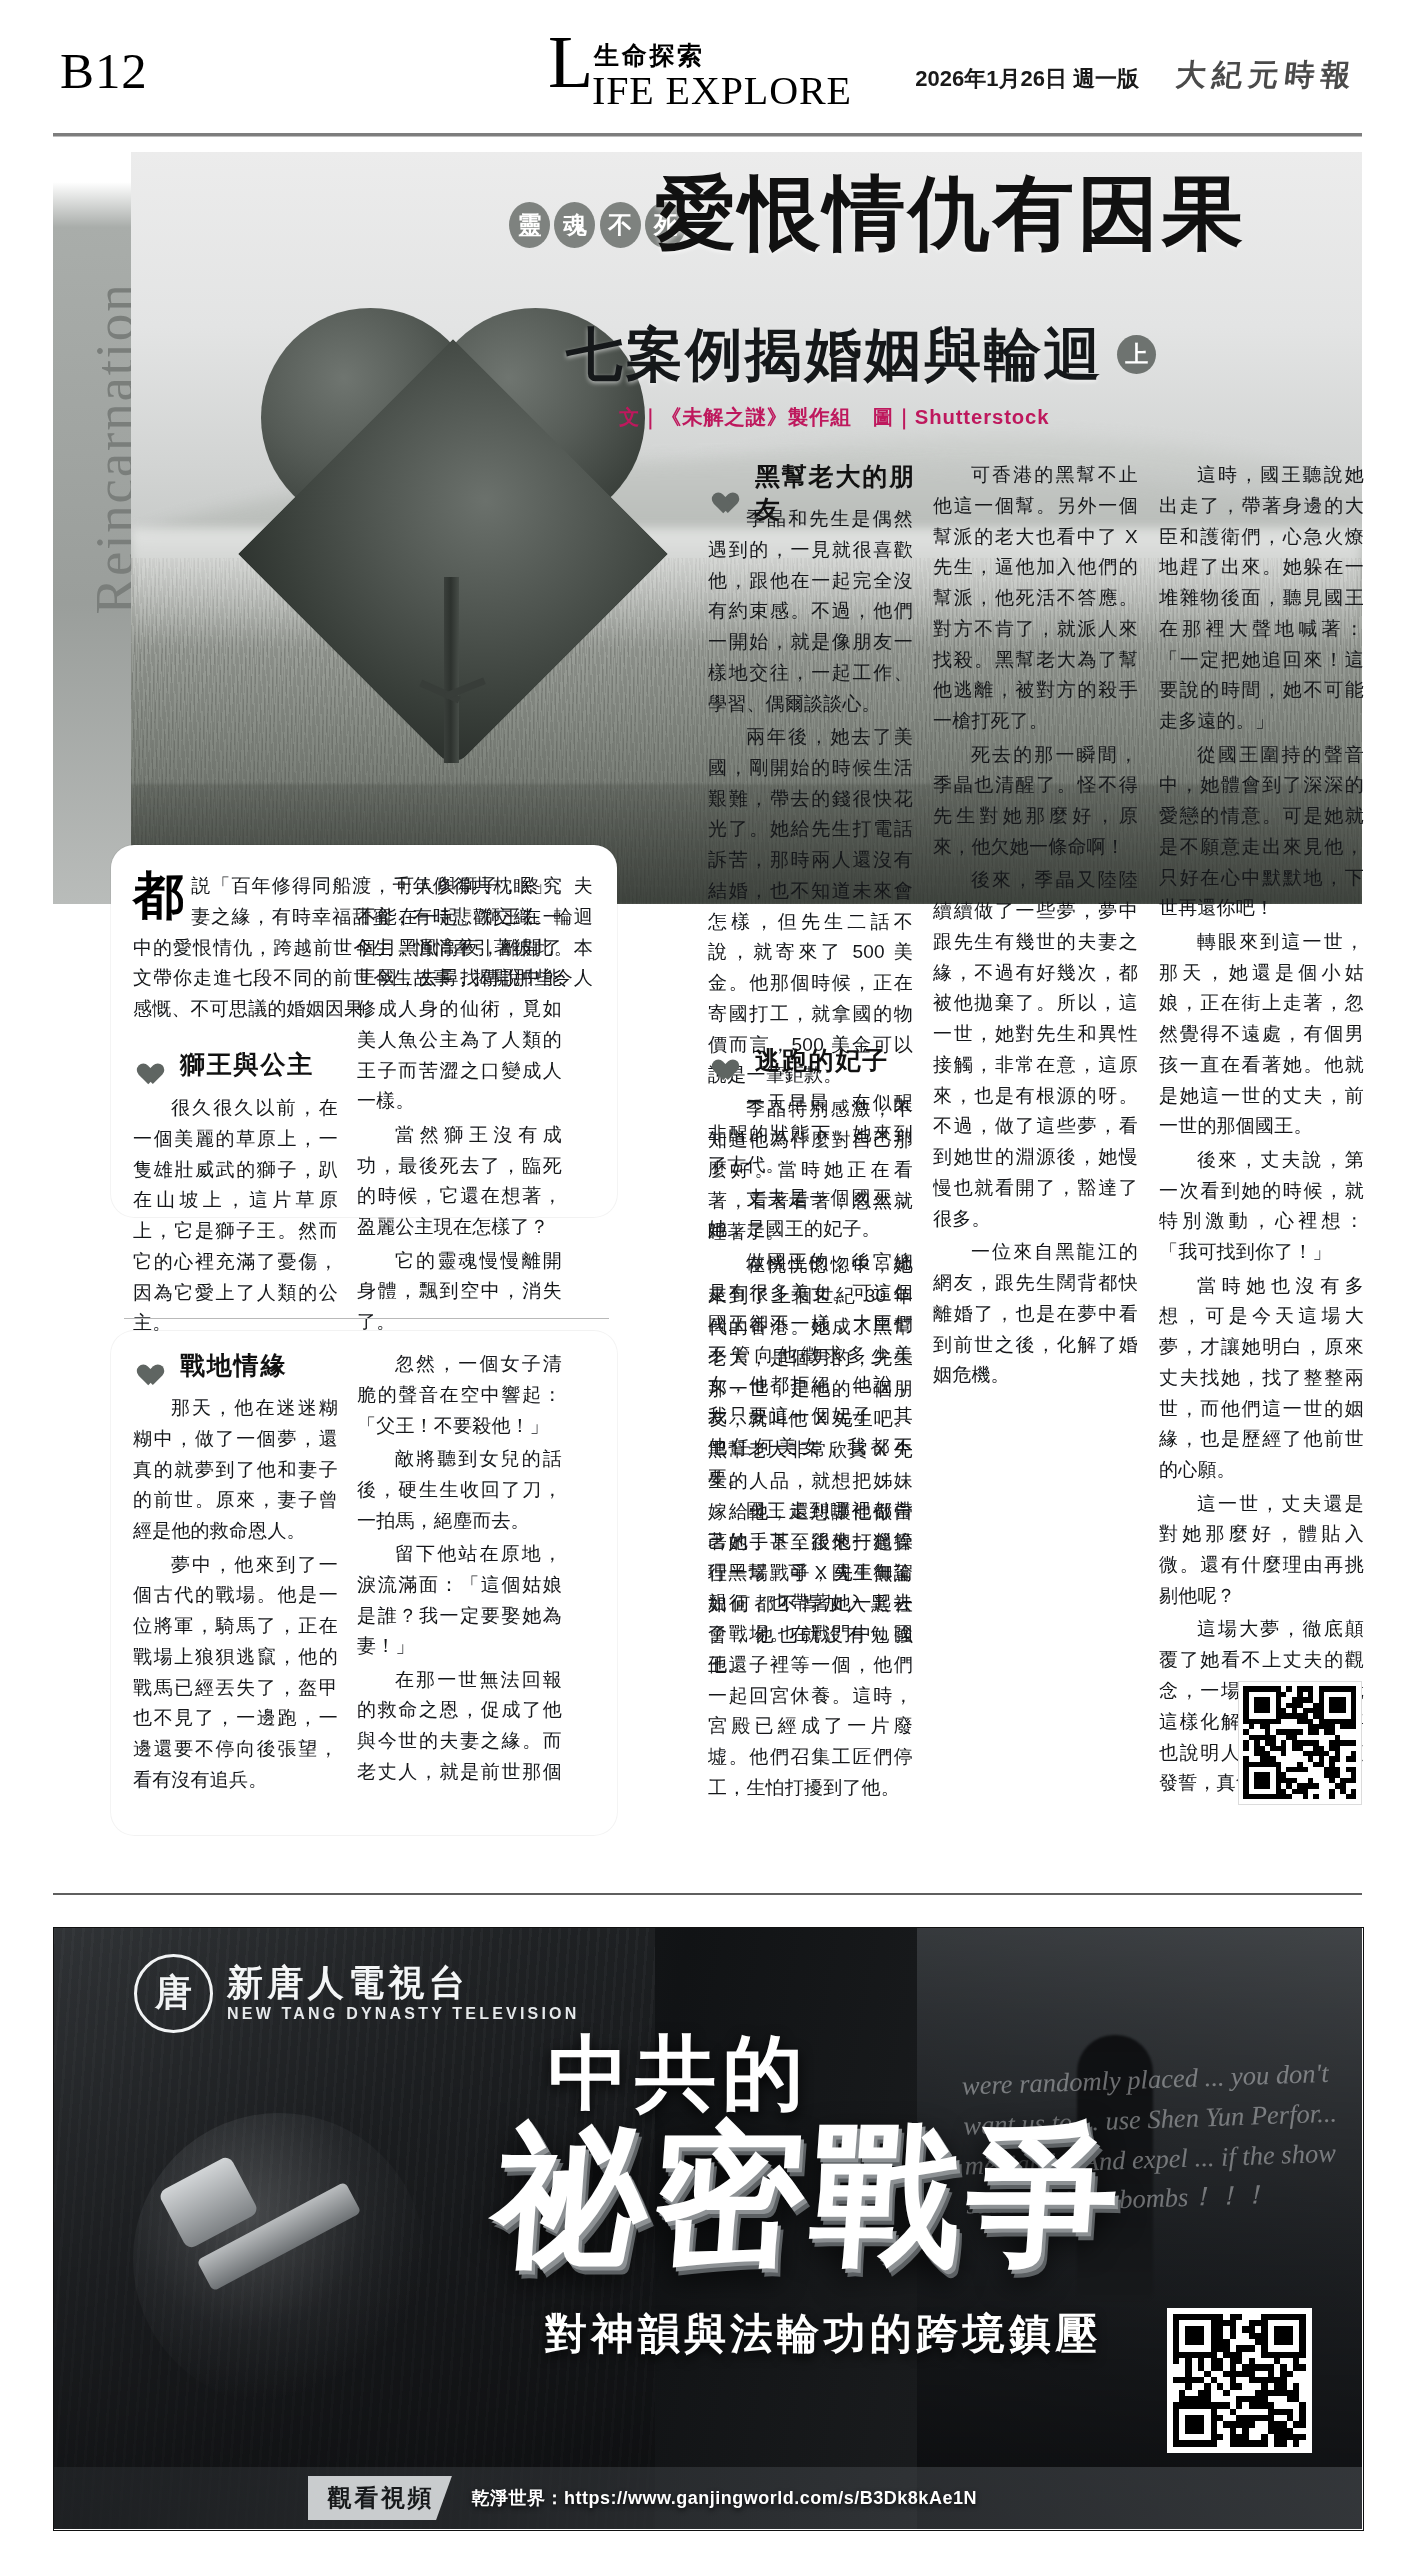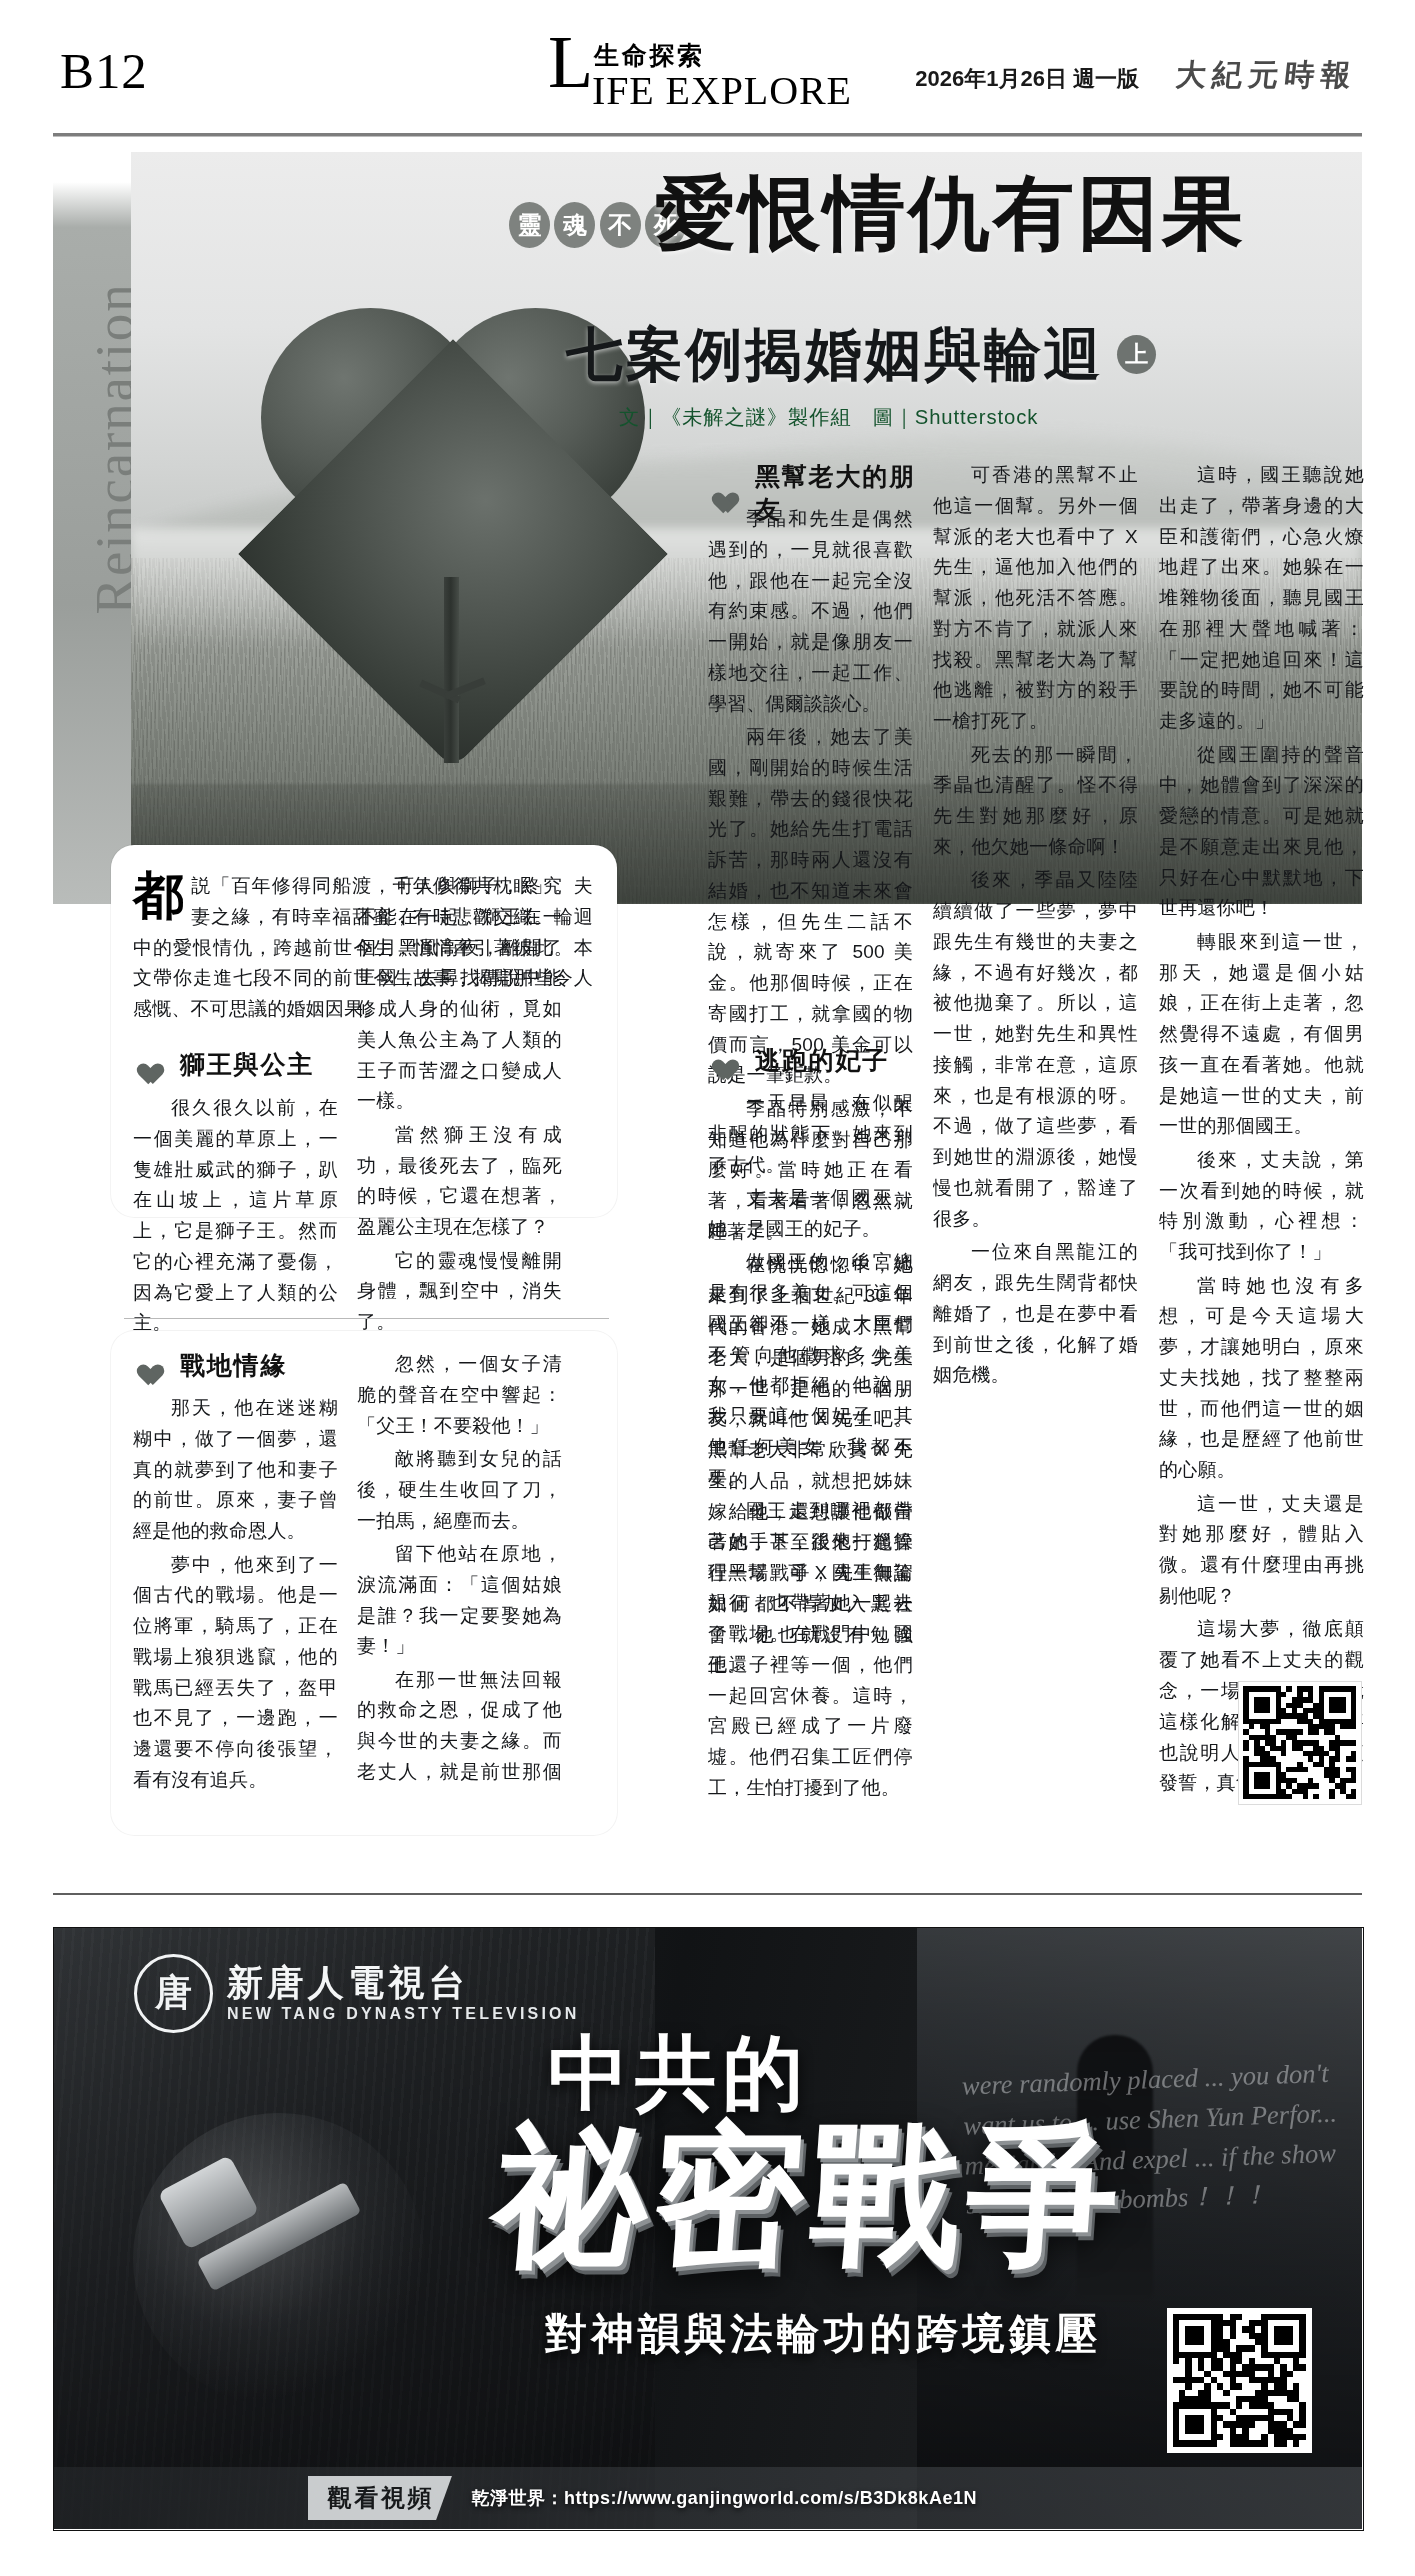--- a/index.html
+++ b/index.html
@@ -150,21 +150,21 @@
   .hl-sub b{
     font-size:57px;font-weight:700;letter-spacing:2.7px;color:#15181a;line-height:1;
     text-shadow:0 1.8px 4.4px rgba(255,255,255,.55);
   }
   .hl-sub i{
     display:block;width:39px;height:39px;border-radius:50%;background:#6e7370;
     color:#fff;font-style:normal;font-size:23px;font-weight:700;line-height:39px;text-align:center;
   }
   .byline{
     position:absolute;left:619px;top:403px;
-    font-size:20.3px;font-weight:400;color:#14532d;letter-spacing:0.9px;
+    font-size:20.3px;font-weight:700;color:#be185d;letter-spacing:0.9px;
   }
 
   
   .card{
     position:absolute;background:#ffffff;border-radius:23px;
     box-shadow:0 0 0 0.9px rgba(0,0,0,.05);
   }
   .card-lead{left:111px;top:845px;width:506px;height:372px;}
   .card-mid{left:111px;top:1331px;width:506px;height:504px;}
   .col-free{position:absolute;}

